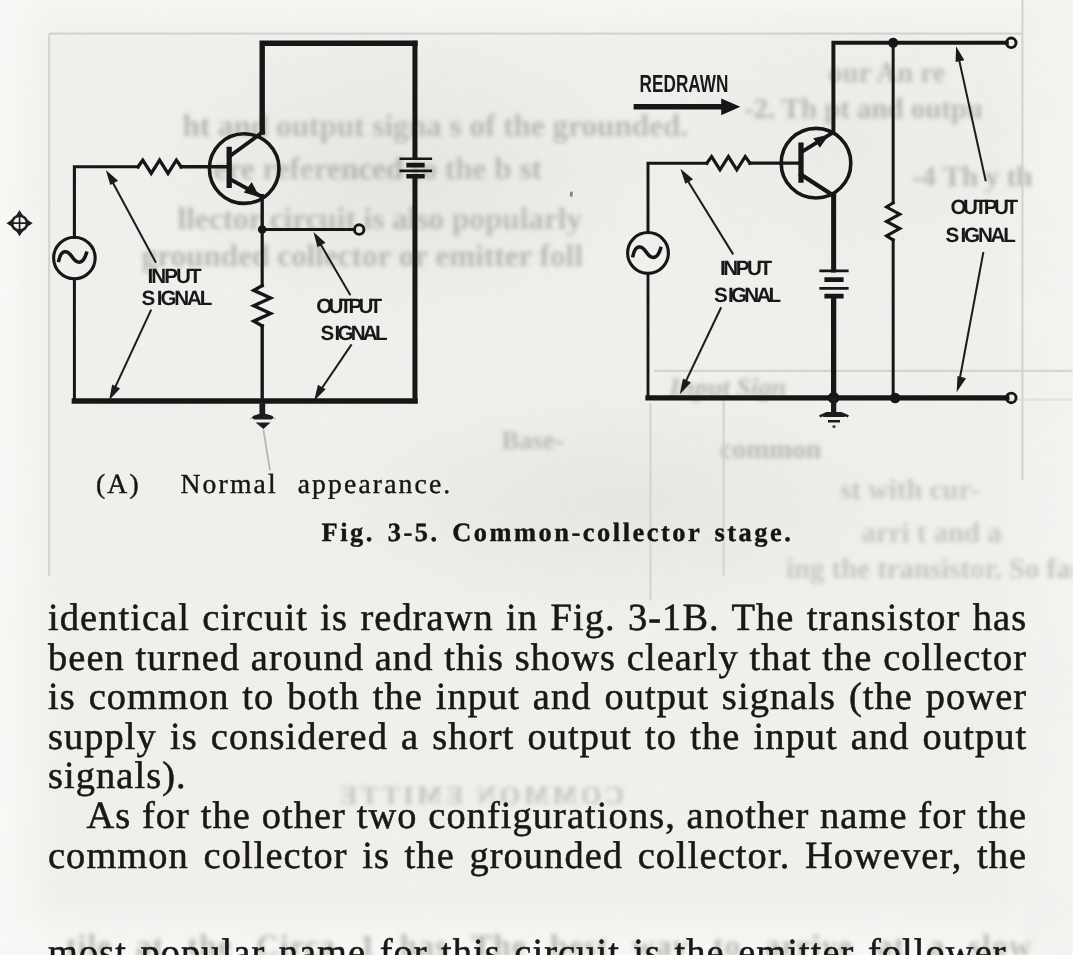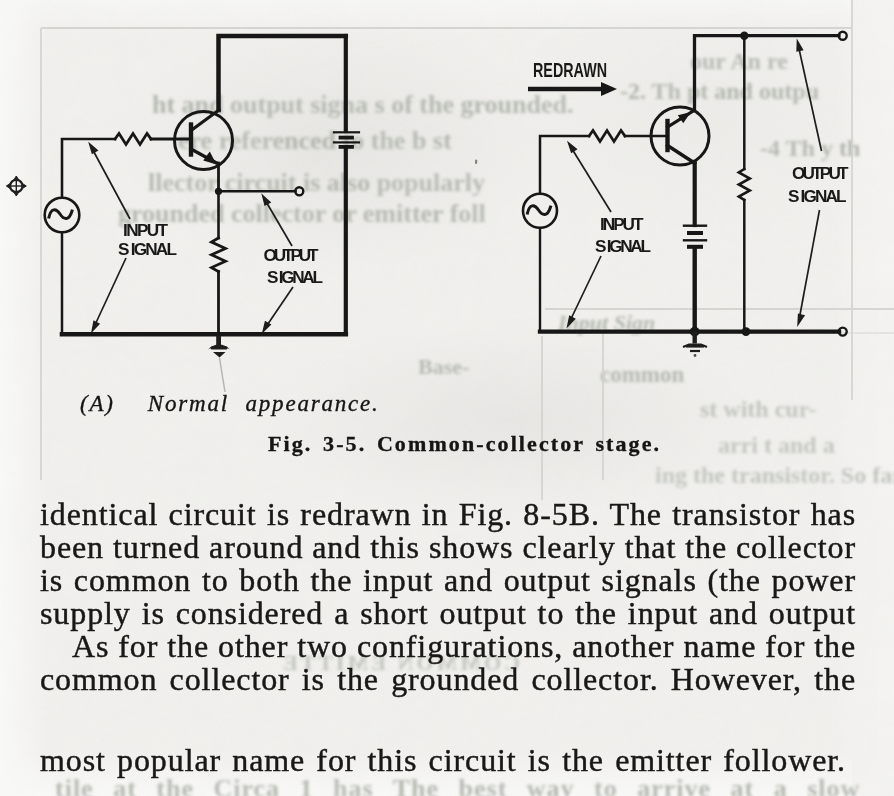--- a/index.html
+++ b/index.html
@@ -208,25 +208,26 @@
   <g font-family="Liberation Sans, sans-serif" font-weight="bold" fill="#161616" lengthAdjust="spacingAndGlyphs">
     <text x="600" y="229.5" font-size="17.2" textLength="43.5">INPUT</text>
     <text x="595" y="251.5" font-size="17.2" textLength="56">S IGNAL</text>
     <text x="792" y="178.5" font-size="17.2" textLength="56.5">OUTPUT</text>
     <text x="788" y="201.5" font-size="17.2" textLength="58.5">S IGNAL</text>
   </g>
 
   <rect x="0" y="0" width="894" height="796" filter="url(#nz)" opacity="0.08"></rect>
 </svg>
 
-<div class="cap" style="left:80px;top:391px;font-size:23px;font-style:italic;letter-spacing:1.8px;word-spacing:9px;">(A)&nbsp; Normal appearance.</div>
+<div class="cap" style="left:80px;top:391px;font-size:23px;letter-spacing:1.8px;word-spacing:9px;">(A)&nbsp; Normal appearance.</div>
 <div class="cap" style="left:253px;top:431px;font-size:22px;font-weight:bold;letter-spacing:2.1px;word-spacing:3px;margin-left:15px;">Fig. 3-5. Common-collector stage.</div>
 
 <div id="body-text">
-<div class="jl">identical circuit is redrawn in Fig. 8-5B. The transistor has</div>
+<div class="jl">identical circuit is redrawn in Fig. 3-1B. The transistor has</div>
 <div class="jl">been turned around and this shows clearly that the collector</div>
 <div class="jl">is common to both the input and output signals (the power</div>
 <div class="jl">supply is considered a short output to the input and output</div>
+<div class="nl">signals).</div>
 <div class="jl" style="text-indent:32px;">As for the other two configurations, another name for the</div>
 <div class="jl">common collector is the grounded collector. However, the</div>
 <div class="jl" style="width:806px;margin-top:48px;">most popular name for this circuit is the emitter follower.</div>
 </div>
 </div>
 
 </body></html>

